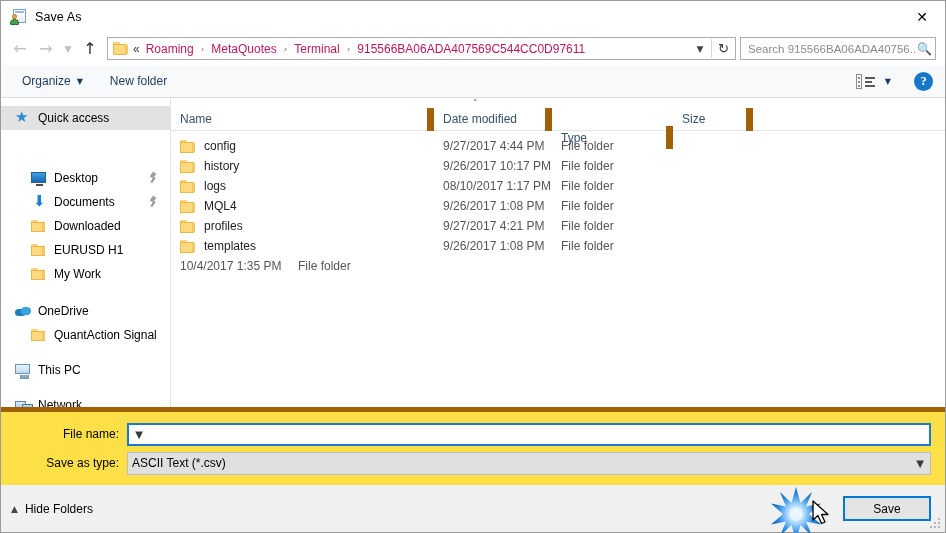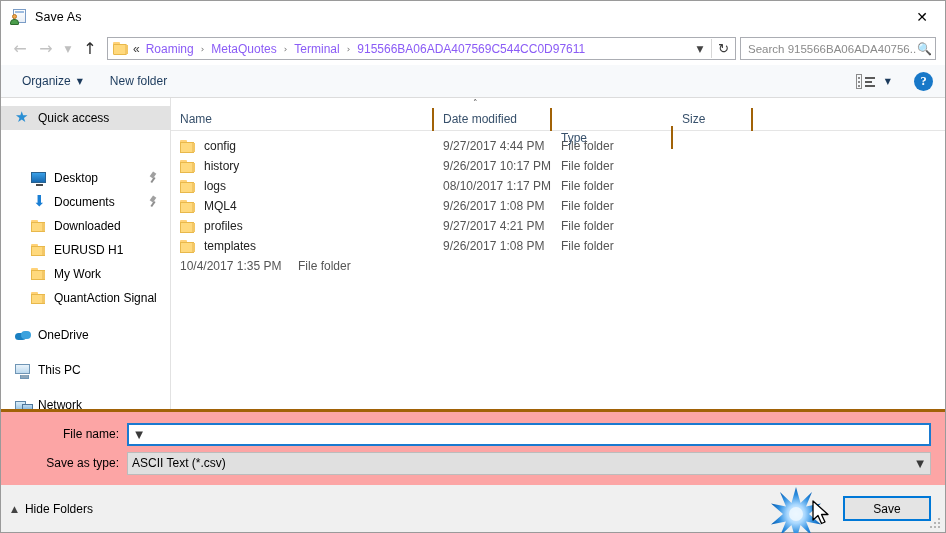--- a/index.html
+++ b/index.html
@@ -112,21 +112,21 @@
     position: absolute; right: 1px; top: 3px;
     width: 3px; height: 9px;
     background: #f3c766;
   }
   .crumbs {
     display: flex; align-items: center;
     flex: 1 1 auto; min-width: 0; overflow: hidden;
     white-space: nowrap;
   }
   .crumb {
-    font-size: 12px; color: #8b5cf6;
+    font-size: 12px; color: #be185d;
     padding: 2px 3px; flex: none;
   }
   .crumb-sep {
     font-size: 9px; color: #6d6d6d; padding: 0 4px; flex: none;
     font-family: "DejaVu Sans", sans-serif;
   }
   .crumb-dbl { font-size: 12px; color: #3b3b3b; padding-right: 3px; flex: none; }
   .addr-drop {
     width: 22px; height: 21px; flex: none;
     display: flex; align-items: center; justify-content: center;
@@ -304,21 +304,21 @@
   }
   .col-head {
     height: 23px; min-height: 23px;
     display: flex; align-items: center;
     border-bottom: 1px solid #e5e5e5;
     font-size: 12px; color: #37506b;
   }
   .col {
     height: 23px; display: flex; align-items: center;
     padding-left: 9px; position: relative; flex: none;
-    border-right: 2px solid #a16207;
+    border-right: 7px solid #a16207;
     overflow: hidden; white-space: nowrap;
   }
   .col.c-name { width: 263px; }
   .col.c-date { width: 118px; }
   .col.c-type { width: 121px; margin-top: 37px; }
   .col.c-size { width: 80px; }
   .rows { flex: 1 1 auto; overflow: hidden; padding-top: 5px; }
   .row {
     height: 20px; display: flex; align-items: center;
     font-size: 12px; color: #222;
@@ -338,22 +338,22 @@
   .row-folder .bd {
     position:absolute; left:0; top:2px; width:14px; height:11px;
     background:#ffd97d; border:1px solid #e8b84b;
   }
   .row-folder .sd {
     position:absolute; right:1px; top:3px; width:3px; height:9px; background:#f3c766;
   }
 
   
   .formzone {
-    min-height: 63px; background: #fca5a5;
-    border-top: 3px solid #a16207;
+    min-height: 63px; background: #fde047;
+    border-top: 5px solid #a16207;
     padding: 11px 14px 6px 0;
   }
   .form-row { display: flex; align-items: center; margin-bottom: 6px; }
   .form-label {
     width: 126px; min-width: 126px; text-align: right;
     padding-right: 8px; font-size: 12px; color: #000;
   }
   .combo {
     flex: 1 1 auto; height: 23px;
     display: flex; align-items: center;
@@ -555,36 +555,36 @@
         <span class="si-ico">
           <i class="side-folder">
               <i class="tb"></i>
               <i class="bd"></i>
               <i class="sd"></i>
             </i>
         </span>
         <span class="side-label">My Work</span>
       </div>
 
+      <div class="side-item" style="margin-top:13px;padding-left:14px;">
+        <span class="si-ico">
+            <i class="ico-onedrive"></i>
+          </span>
+        <span class="side-label">OneDrive</span>
+      </div>
+
       <div class="side-item" style="padding-left:30px;">
         <span class="si-ico">
           <i class="side-folder">
               <i class="tb"></i>
               <i class="bd"></i>
               <i class="sd"></i>
             </i>
         </span>
         <span class="side-label">QuantAction Signal</span>
-      </div>
-
-      <div class="side-item" style="margin-top:13px;padding-left:14px;">
-        <span class="si-ico">
-            <i class="ico-onedrive"></i>
-          </span>
-        <span class="side-label">OneDrive</span>
       </div>
 
       <div class="side-item" style="margin-top:11px;padding-left:14px;">
         <span class="si-ico">
             <i class="ico-pc"></i>
           </span>
         <span class="side-label">This PC</span>
       </div>
 
       <div class="side-item" style="margin-top:11px;padding-left:14px;">

